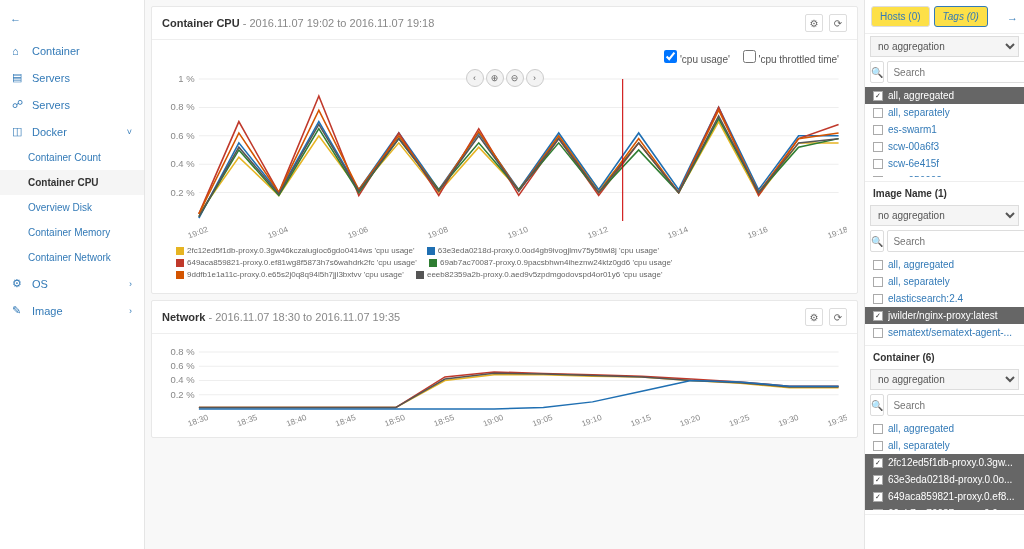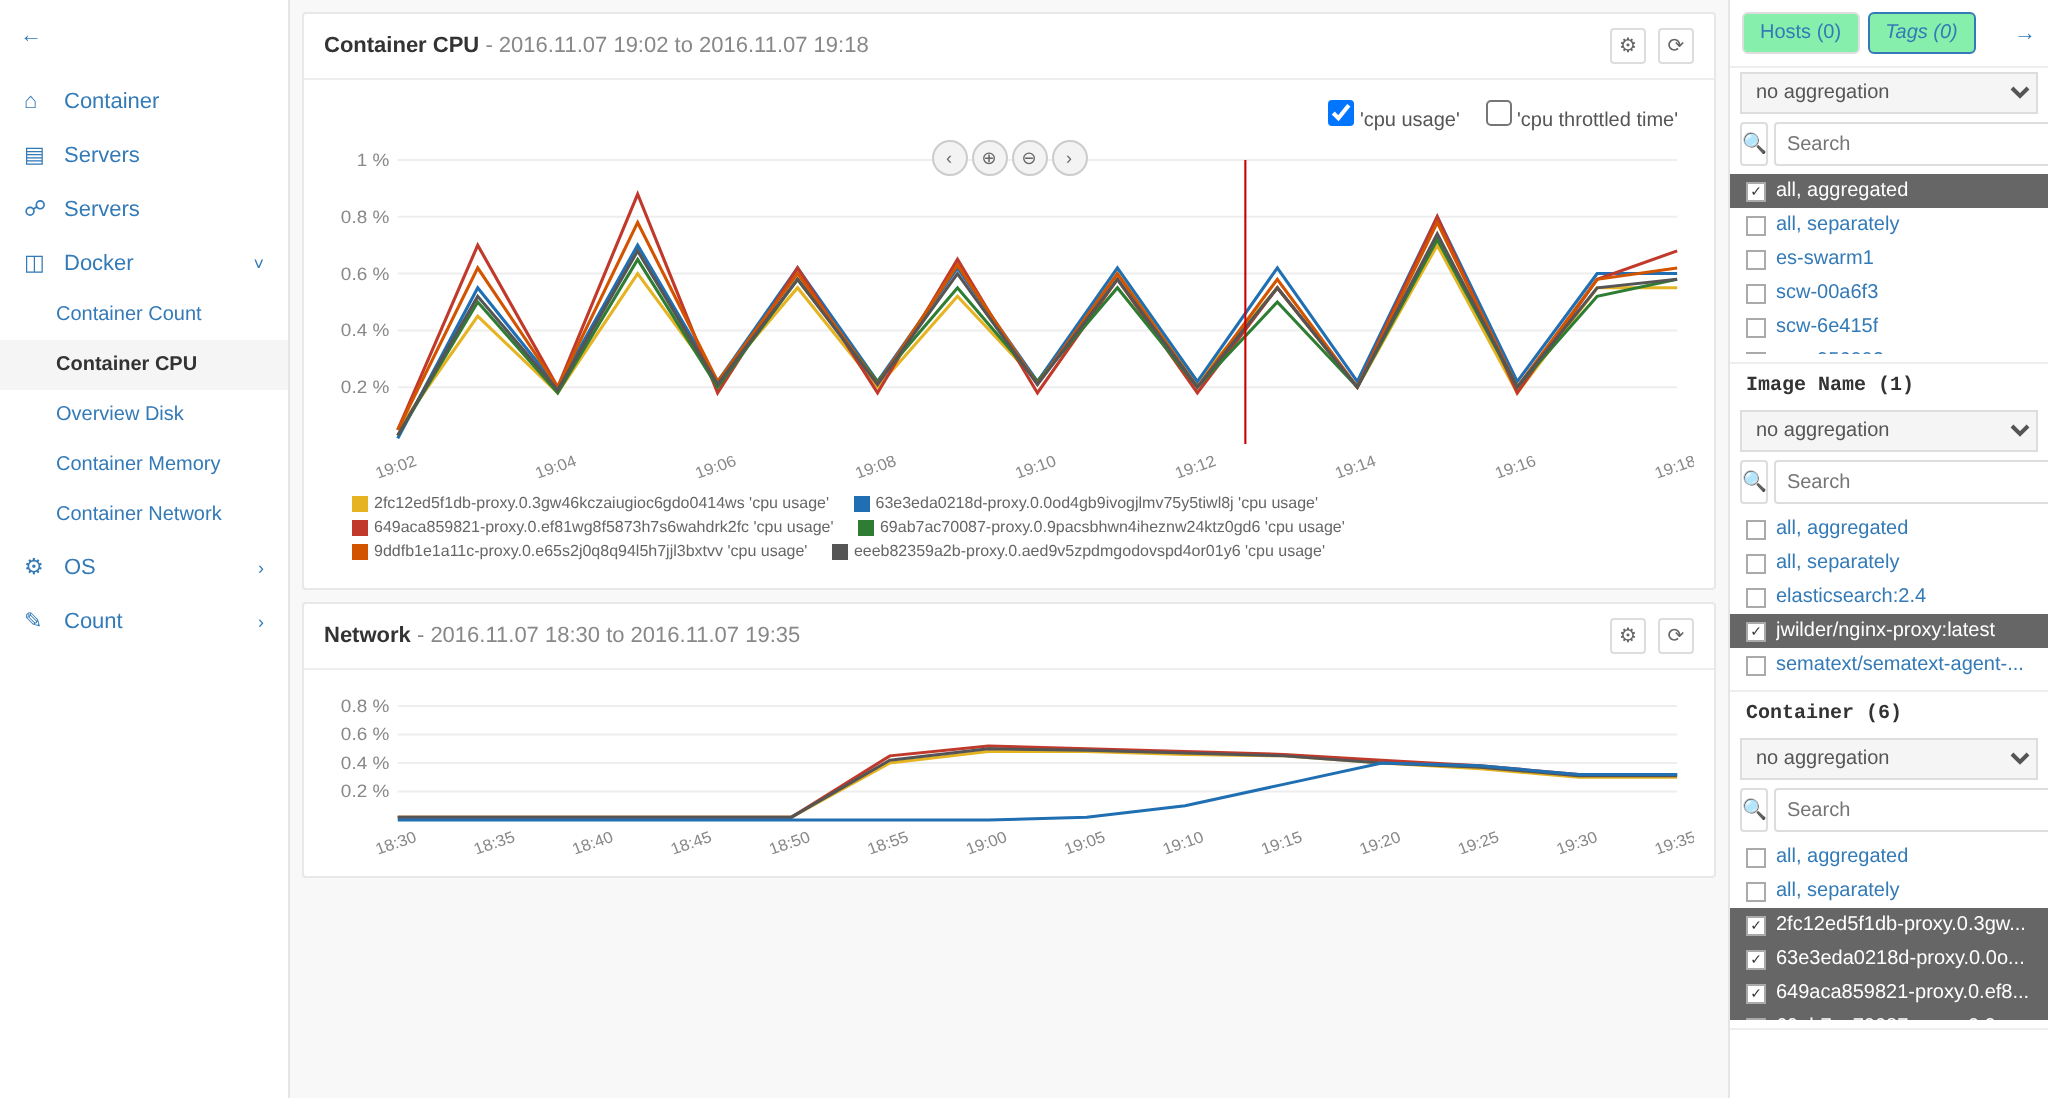--- a/index.html
+++ b/index.html
@@ -30,25 +30,25 @@
 .axis-label { font-size: 9px; fill: #888; }
 .grid { stroke: #eee; stroke-width: 1; }
 .series { fill: none; stroke-width: 1.5; }
 .marker-line { stroke: #c00; stroke-width: 1; }
 .xticks text { font-size: 8px; fill: #888; }
 .legend { font-size: 8px; color: #666; line-height: 1.5; padding: 6px 2px 2px 14px; }
 .legend .sw { display: inline-block; width: 8px; height: 8px; margin-right: 3px; vertical-align: middle; }
 .legend span.item { margin-right: 10px; white-space: nowrap; }
 .sidebar-right { width: 160px; border-left: 1px solid #e5e5e5; display: flex; flex-direction: column; overflow: hidden; }
 .sr-top { display: flex; align-items: center; padding: 6px; border-bottom: 1px solid #eee; gap: 4px; }
-.tab-btn { padding: 4px 8px; border: 1px solid #ddd; border-radius: 3px; font-size: 10px; background: #86efac; color: #337ab7; cursor: pointer; }
+.tab-btn { padding: 4px 8px; border: 1px solid #ddd; border-radius: 3px; font-size: 10px; background: #fde047; color: #337ab7; cursor: pointer; }
 .tab-btn.sel { color: #337ab7; border-color: #337ab7; font-style: italic; }
 .sr-top .fwd { margin-left: auto; color: #337ab7; cursor: pointer; }
 .filter-group { border-bottom: 1px solid #eee; padding-bottom: 4px; }
-.fg-title { font-weight: bold; font-size: 10px; padding: 6px 8px 4px 8px; color: #333; font-family: Liberation Mono, monospace; }
+.fg-title { font-weight: bold; font-size: 10px; padding: 6px 8px 4px 8px; color: #333; }
 .agg-select { width: calc(100% - 10px); margin: 2px 5px 4px 5px; font-size: 10px; padding: 3px; border: 1px solid #ddd; background: #f5f5f5; color: #555; }
 .search-row { display: flex; margin: 0 5px 4px 5px; gap: 3px; }
 .search-btn { width: 24px; height: 22px; border: 1px solid #ddd; background: #fff; border-radius: 2px; display: flex; align-items: center; justify-content: center; font-size: 10px; color: #666; cursor: pointer; }
 .search-in { flex: 1; border: 1px solid #ddd; border-radius: 2px; padding: 2px 5px; font-size: 10px; }
 .fi-list { max-height: 90px; overflow-y: auto; }
 .filter-item { display: flex; align-items: center; padding: 3px 8px; gap: 5px; font-size: 10px; color: #337ab7; cursor: pointer; white-space: nowrap; overflow: hidden; text-overflow: ellipsis; }
 .filter-item.sel { background: #666; color: #fff; }
 .filter-item .cb { width: 10px; height: 10px; border: 1px solid #aaa; background: #fff; flex-shrink: 0; display: flex; align-items: center; justify-content: center; font-size: 7px; }
 .filter-item.sel .cb { background: #fff; color: #333; }
 .filter-item .txt { overflow: hidden; text-overflow: ellipsis; text-align: center; }
@@ -83,21 +83,21 @@
         <div class="sub-item">Overview Disk</div>
         <div class="sub-item">Container Memory</div>
         <div class="sub-item">Container Network</div>
         <div class="nav-item">
           <span class="icon">⚙</span>
           <span>OS</span>
           <span class="chev">›</span>
         </div>
         <div class="nav-item">
           <span class="icon">✎</span>
-          <span>Count</span>
+          <span>Image</span>
           <span class="chev">›</span>
         </div>
       </div>
   </div>
 
   <div class="main">
 
     <div class="panel">
       <div class="panel-header">
         <span class="title">Container CPU</span>&nbsp;

